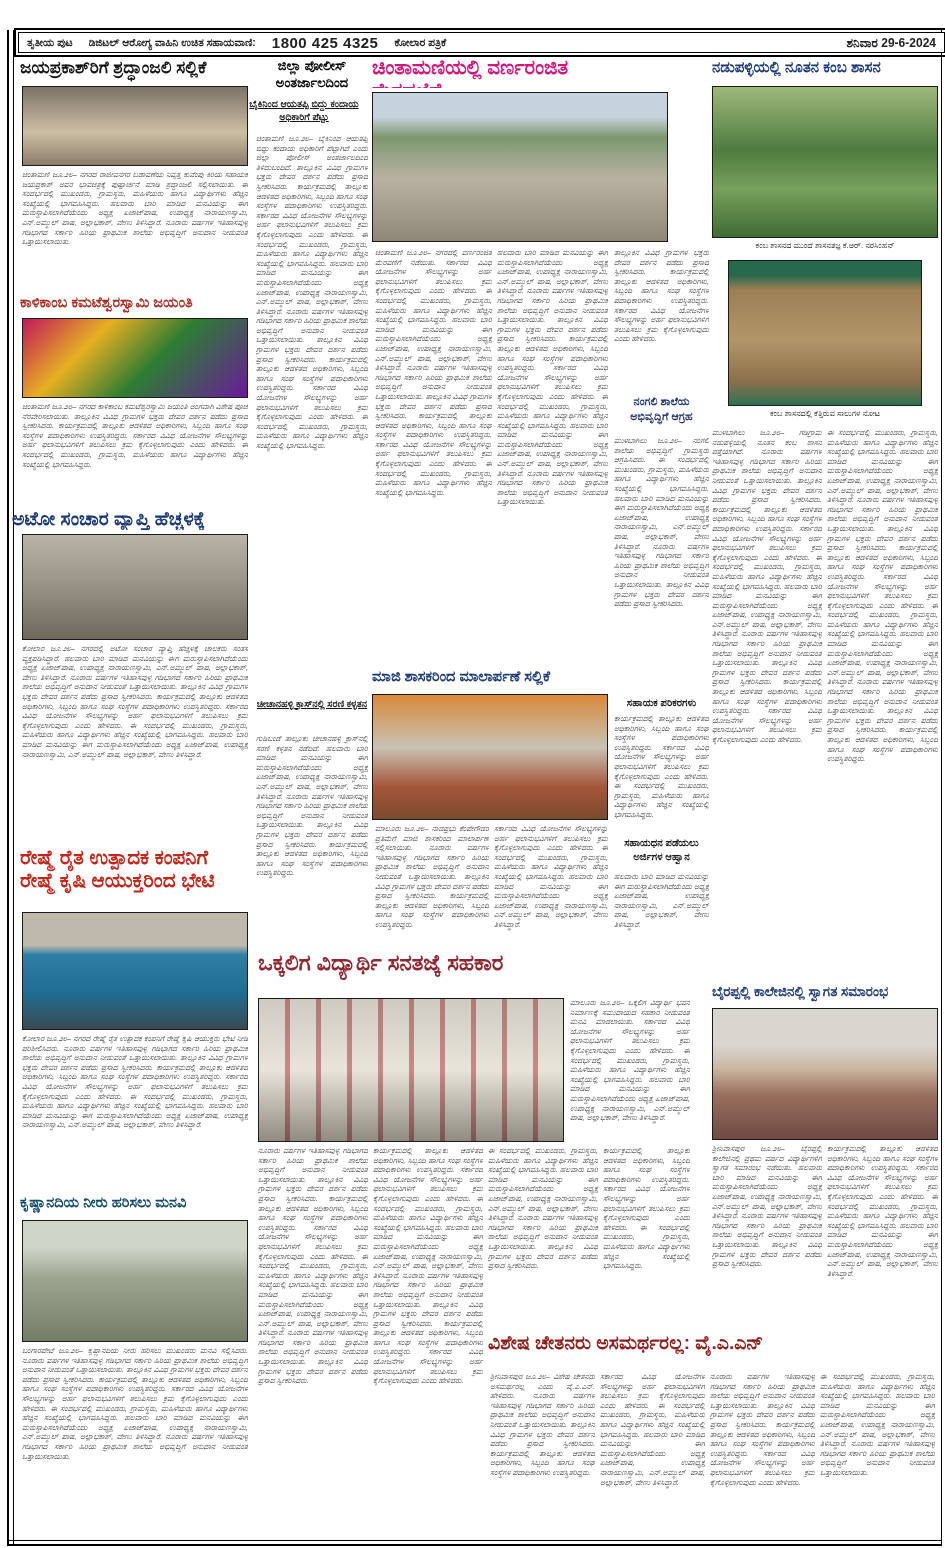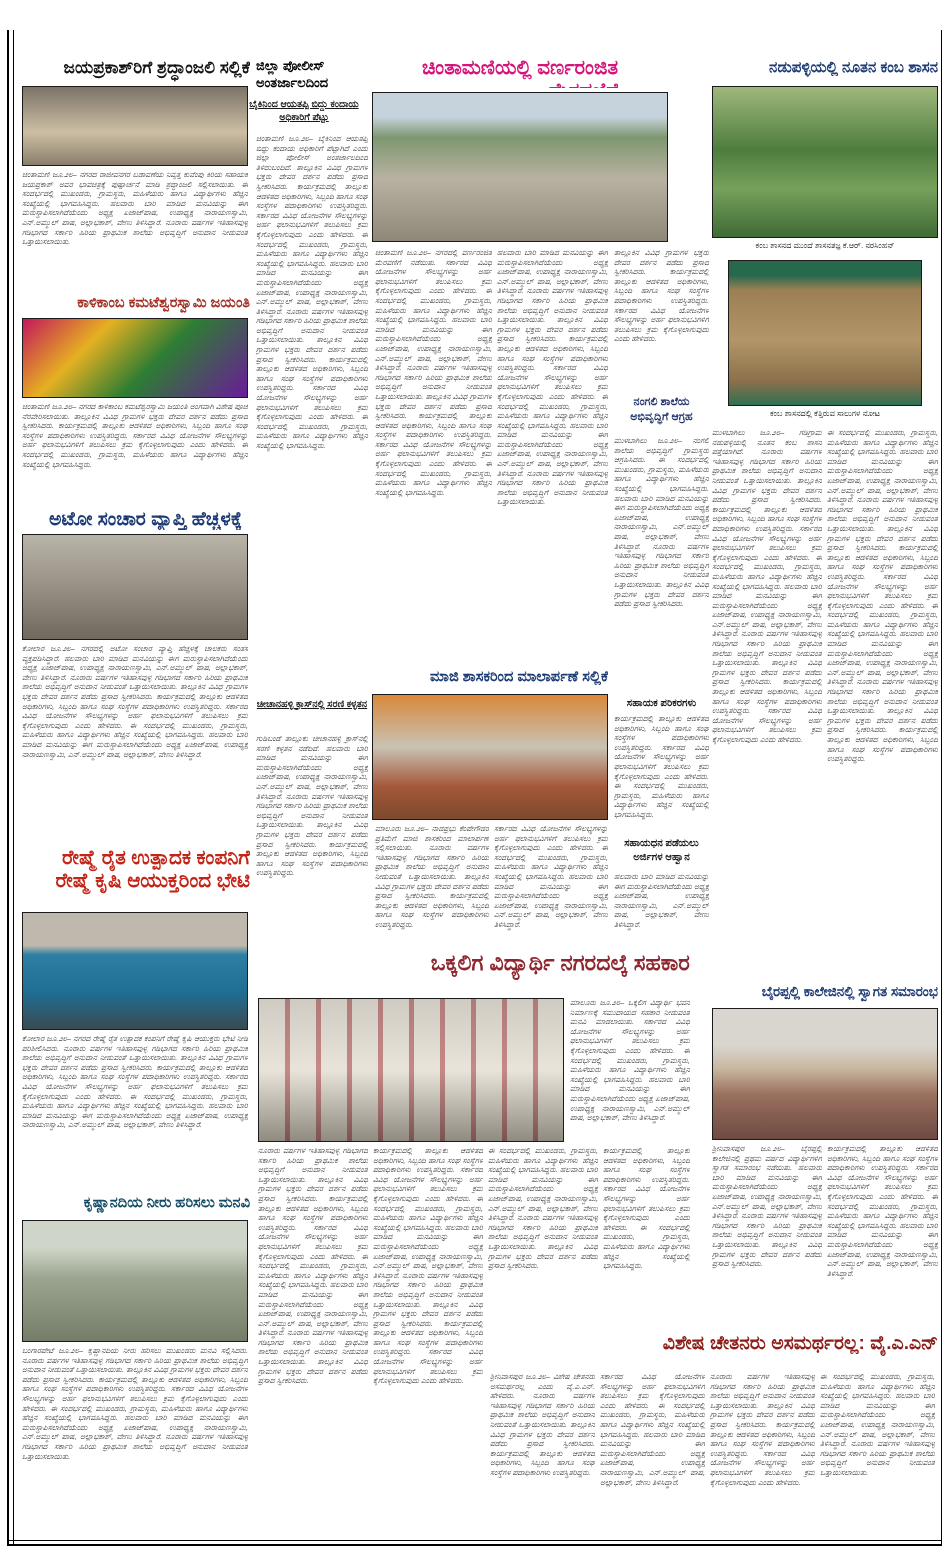--- a/index.html
+++ b/index.html
@@ -12,30 +12,30 @@
   .frame-bottom{position:absolute;left:7px;right:3px;bottom:2px;height:3px;
                 border-top:1px solid #000;border-bottom:2px solid #000;}
   
   .masthead{position:absolute;left:18px;top:32px;width:909px;height:19px;
             border:1px solid #000;outline:2px solid #000;outline-offset:2px;
             display:flex;align-items:center;padding:0 8px;gap:16px;background:#fff;white-space:nowrap;overflow:hidden;}
   .mh-small{font-size:10.5px;font-weight:bold;}
   .mh-num{font-size:15px;font-weight:bold;letter-spacing:.5px;}
   .mh-spacer{flex:1;}
   
-  .hl{position:absolute;margin:0;font-weight:bold;text-align:right;overflow:hidden;line-height:1.15;}
+  .hl{position:absolute;margin:0;font-weight:bold;text-align:left;overflow:hidden;line-height:1.15;}
   .hl-black{color:#141414;}
   .hl-navy{color:#1c3a74;}
   .hl-teal{color:#134a66;}
   .hl-magenta{color:#d4167c;}
   .hl-maroon{color:#8e2730;}
   .hl-red{color:#c32618;}
   .hl-darkred{color:#8c1f1a;}
   .hl-brownred{color:#a33126;}
-  .kicker{position:absolute;font-weight:bold;color:#000;line-height:1.3;overflow:hidden;}
+  .kicker{position:absolute;font-weight:bold;text-align:center;color:#000;line-height:1.3;overflow:hidden;}
   .subhead{position:absolute;font-weight:bold;text-align:center;color:#1a1a1a;overflow:hidden;line-height:1.35;}
   .subhead.u{text-decoration:underline;}
   
   .ph{position:absolute;border:1px solid #1b1b1b;box-sizing:border-box;}
   .ph-jaya{background:linear-gradient(180deg,#7c7468 0%,#a69a87 30%,#cdbfa4 58%,#8a7d6b 100%);}
   .ph-kali{background:linear-gradient(135deg,#c2185b 0%,#e6b021 30%,#2e7d32 58%,#6a1b9a 100%);}
   .ph-auto{background:linear-gradient(180deg,#b9b4a8 0%,#9b9488 45%,#6f685c 100%);}
   .ph-silk{background:linear-gradient(180deg,#bfb9ad 0%,#bfb9ad 28%,#2e7fa3 36%,#1f6e94 68%,#3a4a52 100%);}
   .ph-krishna{background:linear-gradient(180deg,#cfd6c9 0%,#cfd6c9 22%,#9aa48e 48%,#737d68 100%);}
   .ph-proc{background:linear-gradient(180deg,#c7d3dc 0%,#c7d3dc 16%,#7e9770 30%,#b9b2a2 58%,#8f8878 100%);}
@@ -52,20 +52,28 @@
 </style>
 </head>
 <body>
 
 <div id="page">
 
   <div class="frame-left"></div>
   <div class="frame-right"></div>
   <div class="frame-bottom"></div>
 
+  <div class="masthead">
+    <span class="mh-small">ತೃತೀಯ ಪುಟ</span>
+    <span class="mh-small">ಡಿಜಿಟಲ್ ಆರೋಗ್ಯ ವಾಹಿನಿ ಉಚಿತ ಸಹಾಯವಾಣಿ:</span>
+    <span class="mh-num">1800 425 4325</span>
+    <span class="mh-small">ಕೋಲಾರ ಪತ್ರಿಕೆ</span>
+    <span class="mh-spacer"></span>
+    <span class="mh-small" style="font-size:12px">ಶನಿವಾರ 29-6-2024</span>
+  </div>
 
   <h2 class="hl hl-black" style="left:20px;top:58px;width:230px;height:26px;font-size:17px">ಜಯಪ್ರಕಾಶ್‌ರಿಗೆ ಶ್ರದ್ಧಾಂಜಲಿ ಸಲ್ಲಿಕೆ</h2>
   <div class="ph ph-jaya" style="left:22px;top:86px;width:226px;height:80px"></div>
   <div class="col" style="left:22px;top:170px;width:226px;height:122px">ಚಿಂತಾಮಣಿ ಜೂ.೨೮– ನಗರದ ರಾಜೀವನಗರ ಬಡಾವಣೆಯ ನಿವೃತ್ತ ಕುವೆಂಪು ಕಿರಿಯ ಸಹಾಯಕ ಜಯಪ್ರಕಾಶ್ ಅವರ ಭಾವಚಿತ್ರಕ್ಕೆ ಪುಷ್ಪಾರ್ಚನೆ ಮಾಡಿ ಶ್ರದ್ಧಾಂಜಲಿ ಸಲ್ಲಿಸಲಾಯಿತು. ಈ ಸಂದರ್ಭದಲ್ಲಿ ಮುಖಂಡರು, ಗ್ರಾಮಸ್ಥರು, ಮಹಿಳೆಯರು ಹಾಗೂ ವಿದ್ಯಾರ್ಥಿಗಳು ಹೆಚ್ಚಿನ ಸಂಖ್ಯೆಯಲ್ಲಿ ಭಾಗವಹಿಸಿದ್ದರು. ಹಲವಾರು ಬಾರಿ ಮಾಡಿದ ಮನವಿಯನ್ನು ಈಗ ಮರುಸ್ಥಾಪಿಸಲಾಗಿದೆಯೆಂದು ಅಧ್ಯಕ್ಷ ಏಜಾಜ್‌ಪಾಷ, ಉಪಾಧ್ಯಕ್ಷ ನಾರಾಯಣಸ್ವಾಮಿ, ಎನ್.ಅಮ್ಮುಲ್ ಪಾಷ, ಅಲ್ಲಾಭಕಾಶ್, ವೇಣು ತಿಳಿಸಿದ್ದಾರೆ. ನೂರಾರು ವರ್ಷಗಳ ಇತಿಹಾಸವುಳ್ಳ ಗಡಿಭಾಗದ ಸರ್ಕಾರಿ ಹಿರಿಯ ಪ್ರಾಥಮಿಕ ಶಾಲೆಯ ಅಭಿವೃದ್ಧಿಗೆ ಅನುದಾನ ನೀಡುವಂತೆ ಒತ್ತಾಯಿಸಲಾಯಿತು. </div>
 
   <h2 class="hl hl-brownred" style="left:20px;top:294px;width:230px;height:22px;font-size:14.5px">ಕಾಳಿಕಾಂಬ ಕಮಟೆಶ್ವರಸ್ವಾಮಿ ಜಯಂತಿ</h2>
   <div class="ph ph-kali" style="left:22px;top:318px;width:226px;height:80px"></div>
   <div class="col" style="left:22px;top:402px;width:226px;height:104px">ಚಿಂತಾಮಣಿ ಜೂ.೨೮– ನಗರದ ಕಾಳಿಕಾಂಬ ಕಮಟೆಶ್ವರಸ್ವಾಮಿ ಜಯಂತಿ ಅಂಗವಾಗಿ ವಿಶೇಷ ಪೂಜೆ ನೆರವೇರಿಸಲಾಯಿತು. ತಾಲ್ಲೂಕಿನ ವಿವಿಧ ಗ್ರಾಮಗಳ ಭಕ್ತರು ದೇವರ ದರ್ಶನ ಪಡೆದು ಪ್ರಸಾದ ಸ್ವೀಕರಿಸಿದರು. ಕಾರ್ಯಕ್ರಮದಲ್ಲಿ ತಾಲ್ಲೂಕು ಆಡಳಿತದ ಅಧಿಕಾರಿಗಳು, ಸಿಬ್ಬಂದಿ ಹಾಗೂ ಸಂಘ ಸಂಸ್ಥೆಗಳ ಪದಾಧಿಕಾರಿಗಳು ಉಪಸ್ಥಿತರಿದ್ದರು. ಸರ್ಕಾರದ ವಿವಿಧ ಯೋಜನೆಗಳ ಸೌಲಭ್ಯಗಳನ್ನು ಅರ್ಹ ಫಲಾನುಭವಿಗಳಿಗೆ ತಲುಪಿಸಲು ಕ್ರಮ ಕೈಗೊಳ್ಳಲಾಗುವುದು ಎಂದು ಹೇಳಿದರು. ಈ ಸಂದರ್ಭದಲ್ಲಿ ಮುಖಂಡರು, ಗ್ರಾಮಸ್ಥರು, ಮಹಿಳೆಯರು ಹಾಗೂ ವಿದ್ಯಾರ್ಥಿಗಳು ಹೆಚ್ಚಿನ ಸಂಖ್ಯೆಯಲ್ಲಿ ಭಾಗವಹಿಸಿದ್ದರು. </div>
 
   <h2 class="hl hl-navy" style="left:12px;top:508px;width:230px;height:22px;font-size:19px">ಅಟೋ ಸಂಚಾರ ವ್ಯಾಪ್ತಿ ಹೆಚ್ಚಳಕ್ಕೆ ಸಂತಸ</h2>
@@ -108,21 +116,21 @@
   <div class="col" style="left:494px;top:824px;width:114px;height:126px">ಸರ್ಕಾರದ ವಿವಿಧ ಯೋಜನೆಗಳ ಸೌಲಭ್ಯಗಳನ್ನು ಅರ್ಹ ಫಲಾನುಭವಿಗಳಿಗೆ ತಲುಪಿಸಲು ಕ್ರಮ ಕೈಗೊಳ್ಳಲಾಗುವುದು ಎಂದು ಹೇಳಿದರು. ಈ ಸಂದರ್ಭದಲ್ಲಿ ಮುಖಂಡರು, ಗ್ರಾಮಸ್ಥರು, ಮಹಿಳೆಯರು ಹಾಗೂ ವಿದ್ಯಾರ್ಥಿಗಳು ಹೆಚ್ಚಿನ ಸಂಖ್ಯೆಯಲ್ಲಿ ಭಾಗವಹಿಸಿದ್ದರು. ಹಲವಾರು ಬಾರಿ ಮಾಡಿದ ಮನವಿಯನ್ನು ಈಗ ಮರುಸ್ಥಾಪಿಸಲಾಗಿದೆಯೆಂದು ಅಧ್ಯಕ್ಷ ಏಜಾಜ್‌ಪಾಷ, ಉಪಾಧ್ಯಕ್ಷ ನಾರಾಯಣಸ್ವಾಮಿ, ಎನ್.ಅಮ್ಮುಲ್ ಪಾಷ, ಅಲ್ಲಾಭಕಾಶ್, ವೇಣು ತಿಳಿಸಿದ್ದಾರೆ. </div>
 
   <h2 class="hl hl-navy" style="left:712px;top:58px;width:226px;height:24px;font-size:15px">ನಡುಪಳ್ಳಿಯಲ್ಲಿ ನೂತನ ಕಂಬ ಶಾಸನ</h2>
   <div class="ph ph-pillar" style="left:712px;top:86px;width:226px;height:152px"></div>
   <div class="caption" style="left:712px;top:241px;width:226px;height:15px">ಕಂಬ ಶಾಸನದ ಮುಂದೆ ಶಾಸನತಜ್ಞ ಕೆ.ಆರ್. ನರಸಿಂಹನ್</div>
   <div class="ph ph-stone" style="left:728px;top:260px;width:194px;height:146px"></div>
   <div class="caption" style="left:712px;top:409px;width:226px;height:15px">ಕಂಬ ಶಾಸನದಲ್ಲಿ ಕೆತ್ತಿರುವ ಸಾಲುಗಳ ನೋಟ</div>
   <div class="col" style="left:712px;top:428px;width:110px;height:552px">ಮುಳಬಾಗಿಲು ಜೂ.೨೮– ಗಡಿಗ್ರಾಮ ನಡುಪಳ್ಳಿಯಲ್ಲಿ ನೂತನ ಕಂಬ ಶಾಸನ ಪತ್ತೆಯಾಗಿದೆ. ನೂರಾರು ವರ್ಷಗಳ ಇತಿಹಾಸವುಳ್ಳ ಗಡಿಭಾಗದ ಸರ್ಕಾರಿ ಹಿರಿಯ ಪ್ರಾಥಮಿಕ ಶಾಲೆಯ ಅಭಿವೃದ್ಧಿಗೆ ಅನುದಾನ ನೀಡುವಂತೆ ಒತ್ತಾಯಿಸಲಾಯಿತು. ತಾಲ್ಲೂಕಿನ ವಿವಿಧ ಗ್ರಾಮಗಳ ಭಕ್ತರು ದೇವರ ದರ್ಶನ ಪಡೆದು ಪ್ರಸಾದ ಸ್ವೀಕರಿಸಿದರು. ಕಾರ್ಯಕ್ರಮದಲ್ಲಿ ತಾಲ್ಲೂಕು ಆಡಳಿತದ ಅಧಿಕಾರಿಗಳು, ಸಿಬ್ಬಂದಿ ಹಾಗೂ ಸಂಘ ಸಂಸ್ಥೆಗಳ ಪದಾಧಿಕಾರಿಗಳು ಉಪಸ್ಥಿತರಿದ್ದರು. ಸರ್ಕಾರದ ವಿವಿಧ ಯೋಜನೆಗಳ ಸೌಲಭ್ಯಗಳನ್ನು ಅರ್ಹ ಫಲಾನುಭವಿಗಳಿಗೆ ತಲುಪಿಸಲು ಕ್ರಮ ಕೈಗೊಳ್ಳಲಾಗುವುದು ಎಂದು ಹೇಳಿದರು. ಈ ಸಂದರ್ಭದಲ್ಲಿ ಮುಖಂಡರು, ಗ್ರಾಮಸ್ಥರು, ಮಹಿಳೆಯರು ಹಾಗೂ ವಿದ್ಯಾರ್ಥಿಗಳು ಹೆಚ್ಚಿನ ಸಂಖ್ಯೆಯಲ್ಲಿ ಭಾಗವಹಿಸಿದ್ದರು. ಹಲವಾರು ಬಾರಿ ಮಾಡಿದ ಮನವಿಯನ್ನು ಈಗ ಮರುಸ್ಥಾಪಿಸಲಾಗಿದೆಯೆಂದು ಅಧ್ಯಕ್ಷ ಏಜಾಜ್‌ಪಾಷ, ಉಪಾಧ್ಯಕ್ಷ ನಾರಾಯಣಸ್ವಾಮಿ, ಎನ್.ಅಮ್ಮುಲ್ ಪಾಷ, ಅಲ್ಲಾಭಕಾಶ್, ವೇಣು ತಿಳಿಸಿದ್ದಾರೆ. ನೂರಾರು ವರ್ಷಗಳ ಇತಿಹಾಸವುಳ್ಳ ಗಡಿಭಾಗದ ಸರ್ಕಾರಿ ಹಿರಿಯ ಪ್ರಾಥಮಿಕ ಶಾಲೆಯ ಅಭಿವೃದ್ಧಿಗೆ ಅನುದಾನ ನೀಡುವಂತೆ ಒತ್ತಾಯಿಸಲಾಯಿತು. ತಾಲ್ಲೂಕಿನ ವಿವಿಧ ಗ್ರಾಮಗಳ ಭಕ್ತರು ದೇವರ ದರ್ಶನ ಪಡೆದು ಪ್ರಸಾದ ಸ್ವೀಕರಿಸಿದರು. ಕಾರ್ಯಕ್ರಮದಲ್ಲಿ ತಾಲ್ಲೂಕು ಆಡಳಿತದ ಅಧಿಕಾರಿಗಳು, ಸಿಬ್ಬಂದಿ ಹಾಗೂ ಸಂಘ ಸಂಸ್ಥೆಗಳ ಪದಾಧಿಕಾರಿಗಳು ಉಪಸ್ಥಿತರಿದ್ದರು. ಸರ್ಕಾರದ ವಿವಿಧ ಯೋಜನೆಗಳ ಸೌಲಭ್ಯಗಳನ್ನು ಅರ್ಹ ಫಲಾನುಭವಿಗಳಿಗೆ ತಲುಪಿಸಲು ಕ್ರಮ ಕೈಗೊಳ್ಳಲಾಗುವುದು ಎಂದು ಹೇಳಿದರು. </div>
   <div class="col" style="left:827px;top:428px;width:111px;height:552px">ಈ ಸಂದರ್ಭದಲ್ಲಿ ಮುಖಂಡರು, ಗ್ರಾಮಸ್ಥರು, ಮಹಿಳೆಯರು ಹಾಗೂ ವಿದ್ಯಾರ್ಥಿಗಳು ಹೆಚ್ಚಿನ ಸಂಖ್ಯೆಯಲ್ಲಿ ಭಾಗವಹಿಸಿದ್ದರು. ಹಲವಾರು ಬಾರಿ ಮಾಡಿದ ಮನವಿಯನ್ನು ಈಗ ಮರುಸ್ಥಾಪಿಸಲಾಗಿದೆಯೆಂದು ಅಧ್ಯಕ್ಷ ಏಜಾಜ್‌ಪಾಷ, ಉಪಾಧ್ಯಕ್ಷ ನಾರಾಯಣಸ್ವಾಮಿ, ಎನ್.ಅಮ್ಮುಲ್ ಪಾಷ, ಅಲ್ಲಾಭಕಾಶ್, ವೇಣು ತಿಳಿಸಿದ್ದಾರೆ. ನೂರಾರು ವರ್ಷಗಳ ಇತಿಹಾಸವುಳ್ಳ ಗಡಿಭಾಗದ ಸರ್ಕಾರಿ ಹಿರಿಯ ಪ್ರಾಥಮಿಕ ಶಾಲೆಯ ಅಭಿವೃದ್ಧಿಗೆ ಅನುದಾನ ನೀಡುವಂತೆ ಒತ್ತಾಯಿಸಲಾಯಿತು. ತಾಲ್ಲೂಕಿನ ವಿವಿಧ ಗ್ರಾಮಗಳ ಭಕ್ತರು ದೇವರ ದರ್ಶನ ಪಡೆದು ಪ್ರಸಾದ ಸ್ವೀಕರಿಸಿದರು. ಕಾರ್ಯಕ್ರಮದಲ್ಲಿ ತಾಲ್ಲೂಕು ಆಡಳಿತದ ಅಧಿಕಾರಿಗಳು, ಸಿಬ್ಬಂದಿ ಹಾಗೂ ಸಂಘ ಸಂಸ್ಥೆಗಳ ಪದಾಧಿಕಾರಿಗಳು ಉಪಸ್ಥಿತರಿದ್ದರು. ಸರ್ಕಾರದ ವಿವಿಧ ಯೋಜನೆಗಳ ಸೌಲಭ್ಯಗಳನ್ನು ಅರ್ಹ ಫಲಾನುಭವಿಗಳಿಗೆ ತಲುಪಿಸಲು ಕ್ರಮ ಕೈಗೊಳ್ಳಲಾಗುವುದು ಎಂದು ಹೇಳಿದರು. ಈ ಸಂದರ್ಭದಲ್ಲಿ ಮುಖಂಡರು, ಗ್ರಾಮಸ್ಥರು, ಮಹಿಳೆಯರು ಹಾಗೂ ವಿದ್ಯಾರ್ಥಿಗಳು ಹೆಚ್ಚಿನ ಸಂಖ್ಯೆಯಲ್ಲಿ ಭಾಗವಹಿಸಿದ್ದರು. ಹಲವಾರು ಬಾರಿ ಮಾಡಿದ ಮನವಿಯನ್ನು ಈಗ ಮರುಸ್ಥಾಪಿಸಲಾಗಿದೆಯೆಂದು ಅಧ್ಯಕ್ಷ ಏಜಾಜ್‌ಪಾಷ, ಉಪಾಧ್ಯಕ್ಷ ನಾರಾಯಣಸ್ವಾಮಿ, ಎನ್.ಅಮ್ಮುಲ್ ಪಾಷ, ಅಲ್ಲಾಭಕಾಶ್, ವೇಣು ತಿಳಿಸಿದ್ದಾರೆ. ನೂರಾರು ವರ್ಷಗಳ ಇತಿಹಾಸವುಳ್ಳ ಗಡಿಭಾಗದ ಸರ್ಕಾರಿ ಹಿರಿಯ ಪ್ರಾಥಮಿಕ ಶಾಲೆಯ ಅಭಿವೃದ್ಧಿಗೆ ಅನುದಾನ ನೀಡುವಂತೆ ಒತ್ತಾಯಿಸಲಾಯಿತು. ತಾಲ್ಲೂಕಿನ ವಿವಿಧ ಗ್ರಾಮಗಳ ಭಕ್ತರು ದೇವರ ದರ್ಶನ ಪಡೆದು ಪ್ರಸಾದ ಸ್ವೀಕರಿಸಿದರು. ಕಾರ್ಯಕ್ರಮದಲ್ಲಿ ತಾಲ್ಲೂಕು ಆಡಳಿತದ ಅಧಿಕಾರಿಗಳು, ಸಿಬ್ಬಂದಿ ಹಾಗೂ ಸಂಘ ಸಂಸ್ಥೆಗಳ ಪದಾಧಿಕಾರಿಗಳು ಉಪಸ್ಥಿತರಿದ್ದರು. </div>
 
-  <h1 class="hl hl-maroon" style="left:258px;top:950px;width:432px;height:40px;font-size:22px">ಒಕ್ಕಲಿಗ ವಿದ್ಯಾರ್ಥಿ ನಗರದಲ್ಕೆ ಸಹಕಾರ</h1>
+  <h1 class="hl hl-maroon" style="left:258px;top:950px;width:432px;height:40px;font-size:22px">ಒಕ್ಕಲಿಗ ವಿದ್ಯಾರ್ಥಿ ಸನತಜ್ಕೆ ಸಹಕಾರ</h1>
   <div class="ph ph-okka" style="left:258px;top:998px;width:306px;height:144px"></div>
   <div class="col" style="left:570px;top:998px;width:120px;height:144px">ಮಾಲೂರು ಜೂ.೨೮– ಒಕ್ಕಲಿಗ ವಿದ್ಯಾರ್ಥಿ ಭವನ ನಿರ್ಮಾಣಕ್ಕೆ ಸಮುದಾಯದ ಸಹಕಾರ ನೀಡುವಂತೆ ಮನವಿ ಮಾಡಲಾಯಿತು. ಸರ್ಕಾರದ ವಿವಿಧ ಯೋಜನೆಗಳ ಸೌಲಭ್ಯಗಳನ್ನು ಅರ್ಹ ಫಲಾನುಭವಿಗಳಿಗೆ ತಲುಪಿಸಲು ಕ್ರಮ ಕೈಗೊಳ್ಳಲಾಗುವುದು ಎಂದು ಹೇಳಿದರು. ಈ ಸಂದರ್ಭದಲ್ಲಿ ಮುಖಂಡರು, ಗ್ರಾಮಸ್ಥರು, ಮಹಿಳೆಯರು ಹಾಗೂ ವಿದ್ಯಾರ್ಥಿಗಳು ಹೆಚ್ಚಿನ ಸಂಖ್ಯೆಯಲ್ಲಿ ಭಾಗವಹಿಸಿದ್ದರು. ಹಲವಾರು ಬಾರಿ ಮಾಡಿದ ಮನವಿಯನ್ನು ಈಗ ಮರುಸ್ಥಾಪಿಸಲಾಗಿದೆಯೆಂದು ಅಧ್ಯಕ್ಷ ಏಜಾಜ್‌ಪಾಷ, ಉಪಾಧ್ಯಕ್ಷ ನಾರಾಯಣಸ್ವಾಮಿ, ಎನ್.ಅಮ್ಮುಲ್ ಪಾಷ, ಅಲ್ಲಾಭಕಾಶ್, ವೇಣು ತಿಳಿಸಿದ್ದಾರೆ. </div>
   <div class="col" style="left:258px;top:1146px;width:110px;height:396px">ನೂರಾರು ವರ್ಷಗಳ ಇತಿಹಾಸವುಳ್ಳ ಗಡಿಭಾಗದ ಸರ್ಕಾರಿ ಹಿರಿಯ ಪ್ರಾಥಮಿಕ ಶಾಲೆಯ ಅಭಿವೃದ್ಧಿಗೆ ಅನುದಾನ ನೀಡುವಂತೆ ಒತ್ತಾಯಿಸಲಾಯಿತು. ತಾಲ್ಲೂಕಿನ ವಿವಿಧ ಗ್ರಾಮಗಳ ಭಕ್ತರು ದೇವರ ದರ್ಶನ ಪಡೆದು ಪ್ರಸಾದ ಸ್ವೀಕರಿಸಿದರು. ಕಾರ್ಯಕ್ರಮದಲ್ಲಿ ತಾಲ್ಲೂಕು ಆಡಳಿತದ ಅಧಿಕಾರಿಗಳು, ಸಿಬ್ಬಂದಿ ಹಾಗೂ ಸಂಘ ಸಂಸ್ಥೆಗಳ ಪದಾಧಿಕಾರಿಗಳು ಉಪಸ್ಥಿತರಿದ್ದರು. ಸರ್ಕಾರದ ವಿವಿಧ ಯೋಜನೆಗಳ ಸೌಲಭ್ಯಗಳನ್ನು ಅರ್ಹ ಫಲಾನುಭವಿಗಳಿಗೆ ತಲುಪಿಸಲು ಕ್ರಮ ಕೈಗೊಳ್ಳಲಾಗುವುದು ಎಂದು ಹೇಳಿದರು. ಈ ಸಂದರ್ಭದಲ್ಲಿ ಮುಖಂಡರು, ಗ್ರಾಮಸ್ಥರು, ಮಹಿಳೆಯರು ಹಾಗೂ ವಿದ್ಯಾರ್ಥಿಗಳು ಹೆಚ್ಚಿನ ಸಂಖ್ಯೆಯಲ್ಲಿ ಭಾಗವಹಿಸಿದ್ದರು. ಹಲವಾರು ಬಾರಿ ಮಾಡಿದ ಮನವಿಯನ್ನು ಈಗ ಮರುಸ್ಥಾಪಿಸಲಾಗಿದೆಯೆಂದು ಅಧ್ಯಕ್ಷ ಏಜಾಜ್‌ಪಾಷ, ಉಪಾಧ್ಯಕ್ಷ ನಾರಾಯಣಸ್ವಾಮಿ, ಎನ್.ಅಮ್ಮುಲ್ ಪಾಷ, ಅಲ್ಲಾಭಕಾಶ್, ವೇಣು ತಿಳಿಸಿದ್ದಾರೆ. ನೂರಾರು ವರ್ಷಗಳ ಇತಿಹಾಸವುಳ್ಳ ಗಡಿಭಾಗದ ಸರ್ಕಾರಿ ಹಿರಿಯ ಪ್ರಾಥಮಿಕ ಶಾಲೆಯ ಅಭಿವೃದ್ಧಿಗೆ ಅನುದಾನ ನೀಡುವಂತೆ ಒತ್ತಾಯಿಸಲಾಯಿತು. ತಾಲ್ಲೂಕಿನ ವಿವಿಧ ಗ್ರಾಮಗಳ ಭಕ್ತರು ದೇವರ ದರ್ಶನ ಪಡೆದು ಪ್ರಸಾದ ಸ್ವೀಕರಿಸಿದರು. </div>
   <div class="col" style="left:373px;top:1146px;width:110px;height:396px">ಕಾರ್ಯಕ್ರಮದಲ್ಲಿ ತಾಲ್ಲೂಕು ಆಡಳಿತದ ಅಧಿಕಾರಿಗಳು, ಸಿಬ್ಬಂದಿ ಹಾಗೂ ಸಂಘ ಸಂಸ್ಥೆಗಳ ಪದಾಧಿಕಾರಿಗಳು ಉಪಸ್ಥಿತರಿದ್ದರು. ಸರ್ಕಾರದ ವಿವಿಧ ಯೋಜನೆಗಳ ಸೌಲಭ್ಯಗಳನ್ನು ಅರ್ಹ ಫಲಾನುಭವಿಗಳಿಗೆ ತಲುಪಿಸಲು ಕ್ರಮ ಕೈಗೊಳ್ಳಲಾಗುವುದು ಎಂದು ಹೇಳಿದರು. ಈ ಸಂದರ್ಭದಲ್ಲಿ ಮುಖಂಡರು, ಗ್ರಾಮಸ್ಥರು, ಮಹಿಳೆಯರು ಹಾಗೂ ವಿದ್ಯಾರ್ಥಿಗಳು ಹೆಚ್ಚಿನ ಸಂಖ್ಯೆಯಲ್ಲಿ ಭಾಗವಹಿಸಿದ್ದರು. ಹಲವಾರು ಬಾರಿ ಮಾಡಿದ ಮನವಿಯನ್ನು ಈಗ ಮರುಸ್ಥಾಪಿಸಲಾಗಿದೆಯೆಂದು ಅಧ್ಯಕ್ಷ ಏಜಾಜ್‌ಪಾಷ, ಉಪಾಧ್ಯಕ್ಷ ನಾರಾಯಣಸ್ವಾಮಿ, ಎನ್.ಅಮ್ಮುಲ್ ಪಾಷ, ಅಲ್ಲಾಭಕಾಶ್, ವೇಣು ತಿಳಿಸಿದ್ದಾರೆ. ನೂರಾರು ವರ್ಷಗಳ ಇತಿಹಾಸವುಳ್ಳ ಗಡಿಭಾಗದ ಸರ್ಕಾರಿ ಹಿರಿಯ ಪ್ರಾಥಮಿಕ ಶಾಲೆಯ ಅಭಿವೃದ್ಧಿಗೆ ಅನುದಾನ ನೀಡುವಂತೆ ಒತ್ತಾಯಿಸಲಾಯಿತು. ತಾಲ್ಲೂಕಿನ ವಿವಿಧ ಗ್ರಾಮಗಳ ಭಕ್ತರು ದೇವರ ದರ್ಶನ ಪಡೆದು ಪ್ರಸಾದ ಸ್ವೀಕರಿಸಿದರು. ಕಾರ್ಯಕ್ರಮದಲ್ಲಿ ತಾಲ್ಲೂಕು ಆಡಳಿತದ ಅಧಿಕಾರಿಗಳು, ಸಿಬ್ಬಂದಿ ಹಾಗೂ ಸಂಘ ಸಂಸ್ಥೆಗಳ ಪದಾಧಿಕಾರಿಗಳು ಉಪಸ್ಥಿತರಿದ್ದರು. ಸರ್ಕಾರದ ವಿವಿಧ ಯೋಜನೆಗಳ ಸೌಲಭ್ಯಗಳನ್ನು ಅರ್ಹ ಫಲಾನುಭವಿಗಳಿಗೆ ತಲುಪಿಸಲು ಕ್ರಮ ಕೈಗೊಳ್ಳಲಾಗುವುದು ಎಂದು ಹೇಳಿದರು. </div>
   <div class="col" style="left:488px;top:1146px;width:110px;height:184px">ಈ ಸಂದರ್ಭದಲ್ಲಿ ಮುಖಂಡರು, ಗ್ರಾಮಸ್ಥರು, ಮಹಿಳೆಯರು ಹಾಗೂ ವಿದ್ಯಾರ್ಥಿಗಳು ಹೆಚ್ಚಿನ ಸಂಖ್ಯೆಯಲ್ಲಿ ಭಾಗವಹಿಸಿದ್ದರು. ಹಲವಾರು ಬಾರಿ ಮಾಡಿದ ಮನವಿಯನ್ನು ಈಗ ಮರುಸ್ಥಾಪಿಸಲಾಗಿದೆಯೆಂದು ಅಧ್ಯಕ್ಷ ಏಜಾಜ್‌ಪಾಷ, ಉಪಾಧ್ಯಕ್ಷ ನಾರಾಯಣಸ್ವಾಮಿ, ಎನ್.ಅಮ್ಮುಲ್ ಪಾಷ, ಅಲ್ಲಾಭಕಾಶ್, ವೇಣು ತಿಳಿಸಿದ್ದಾರೆ. ನೂರಾರು ವರ್ಷಗಳ ಇತಿಹಾಸವುಳ್ಳ ಗಡಿಭಾಗದ ಸರ್ಕಾರಿ ಹಿರಿಯ ಪ್ರಾಥಮಿಕ ಶಾಲೆಯ ಅಭಿವೃದ್ಧಿಗೆ ಅನುದಾನ ನೀಡುವಂತೆ ಒತ್ತಾಯಿಸಲಾಯಿತು. ತಾಲ್ಲೂಕಿನ ವಿವಿಧ ಗ್ರಾಮಗಳ ಭಕ್ತರು ದೇವರ ದರ್ಶನ ಪಡೆದು ಪ್ರಸಾದ ಸ್ವೀಕರಿಸಿದರು. </div>
   <div class="col" style="left:603px;top:1146px;width:87px;height:184px">ಕಾರ್ಯಕ್ರಮದಲ್ಲಿ ತಾಲ್ಲೂಕು ಆಡಳಿತದ ಅಧಿಕಾರಿಗಳು, ಸಿಬ್ಬಂದಿ ಹಾಗೂ ಸಂಘ ಸಂಸ್ಥೆಗಳ ಪದಾಧಿಕಾರಿಗಳು ಉಪಸ್ಥಿತರಿದ್ದರು. ಸರ್ಕಾರದ ವಿವಿಧ ಯೋಜನೆಗಳ ಸೌಲಭ್ಯಗಳನ್ನು ಅರ್ಹ ಫಲಾನುಭವಿಗಳಿಗೆ ತಲುಪಿಸಲು ಕ್ರಮ ಕೈಗೊಳ್ಳಲಾಗುವುದು ಎಂದು ಹೇಳಿದರು. ಈ ಸಂದರ್ಭದಲ್ಲಿ ಮುಖಂಡರು, ಗ್ರಾಮಸ್ಥರು, ಮಹಿಳೆಯರು ಹಾಗೂ ವಿದ್ಯಾರ್ಥಿಗಳು ಹೆಚ್ಚಿನ ಸಂಖ್ಯೆಯಲ್ಲಿ ಭಾಗವಹಿಸಿದ್ದರು. </div>
 
   <h2 class="hl hl-navy" style="left:712px;top:984px;width:226px;height:22px;font-size:13.5px">ಬೈರಪ್ಪಲ್ಲಿ ಕಾಲೇಜಿನಲ್ಲಿ ಸ್ವಾಗತ ಸಮಾರಂಭ</h2>
   <div class="ph ph-college" style="left:712px;top:1008px;width:226px;height:132px"></div>
   <div class="col" style="left:712px;top:1144px;width:110px;height:186px">ಶ್ರೀನಿವಾಸಪುರ ಜೂ.೨೮– ಬೈರಪ್ಪಲ್ಲಿ ಕಾಲೇಜಿನಲ್ಲಿ ಪ್ರಥಮ ವರ್ಷದ ವಿದ್ಯಾರ್ಥಿಗಳಿಗೆ ಸ್ವಾಗತ ಸಮಾರಂಭ ನಡೆಯಿತು. ಹಲವಾರು ಬಾರಿ ಮಾಡಿದ ಮನವಿಯನ್ನು ಈಗ ಮರುಸ್ಥಾಪಿಸಲಾಗಿದೆಯೆಂದು ಅಧ್ಯಕ್ಷ ಏಜಾಜ್‌ಪಾಷ, ಉಪಾಧ್ಯಕ್ಷ ನಾರಾಯಣಸ್ವಾಮಿ, ಎನ್.ಅಮ್ಮುಲ್ ಪಾಷ, ಅಲ್ಲಾಭಕಾಶ್, ವೇಣು ತಿಳಿಸಿದ್ದಾರೆ. ನೂರಾರು ವರ್ಷಗಳ ಇತಿಹಾಸವುಳ್ಳ ಗಡಿಭಾಗದ ಸರ್ಕಾರಿ ಹಿರಿಯ ಪ್ರಾಥಮಿಕ ಶಾಲೆಯ ಅಭಿವೃದ್ಧಿಗೆ ಅನುದಾನ ನೀಡುವಂತೆ ಒತ್ತಾಯಿಸಲಾಯಿತು. ತಾಲ್ಲೂಕಿನ ವಿವಿಧ ಗ್ರಾಮಗಳ ಭಕ್ತರು ದೇವರ ದರ್ಶನ ಪಡೆದು ಪ್ರಸಾದ ಸ್ವೀಕರಿಸಿದರು. </div>

